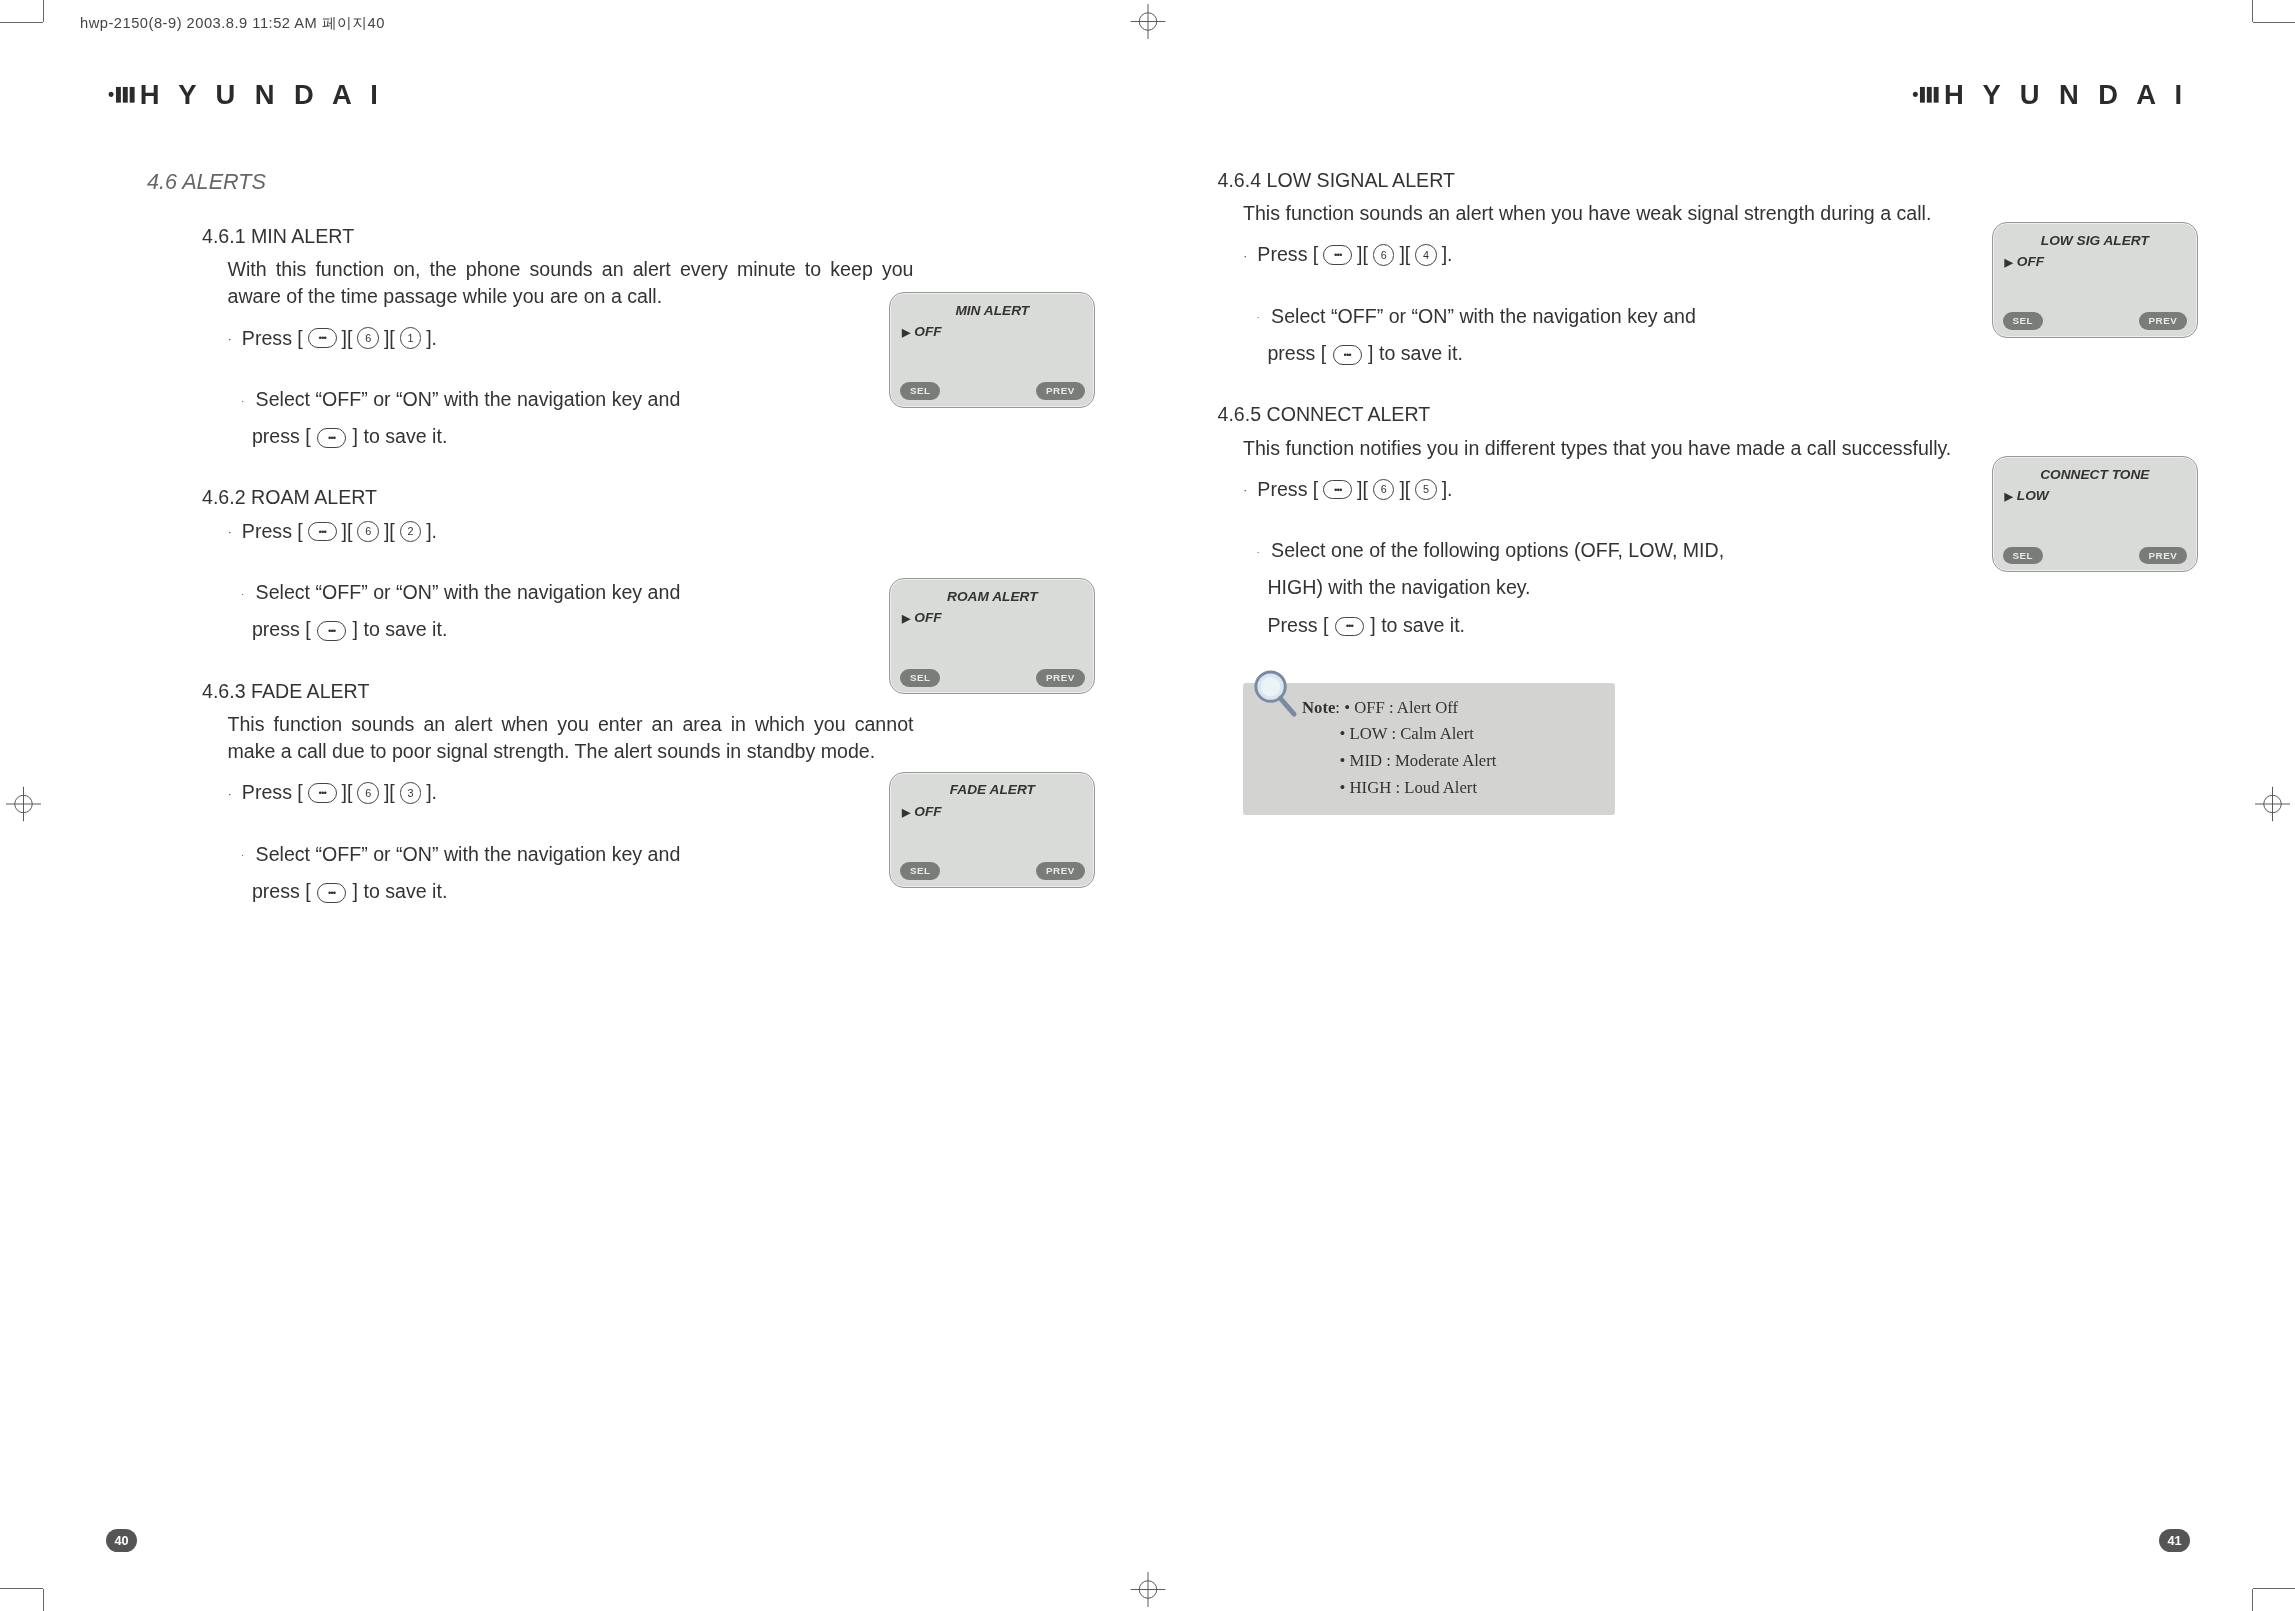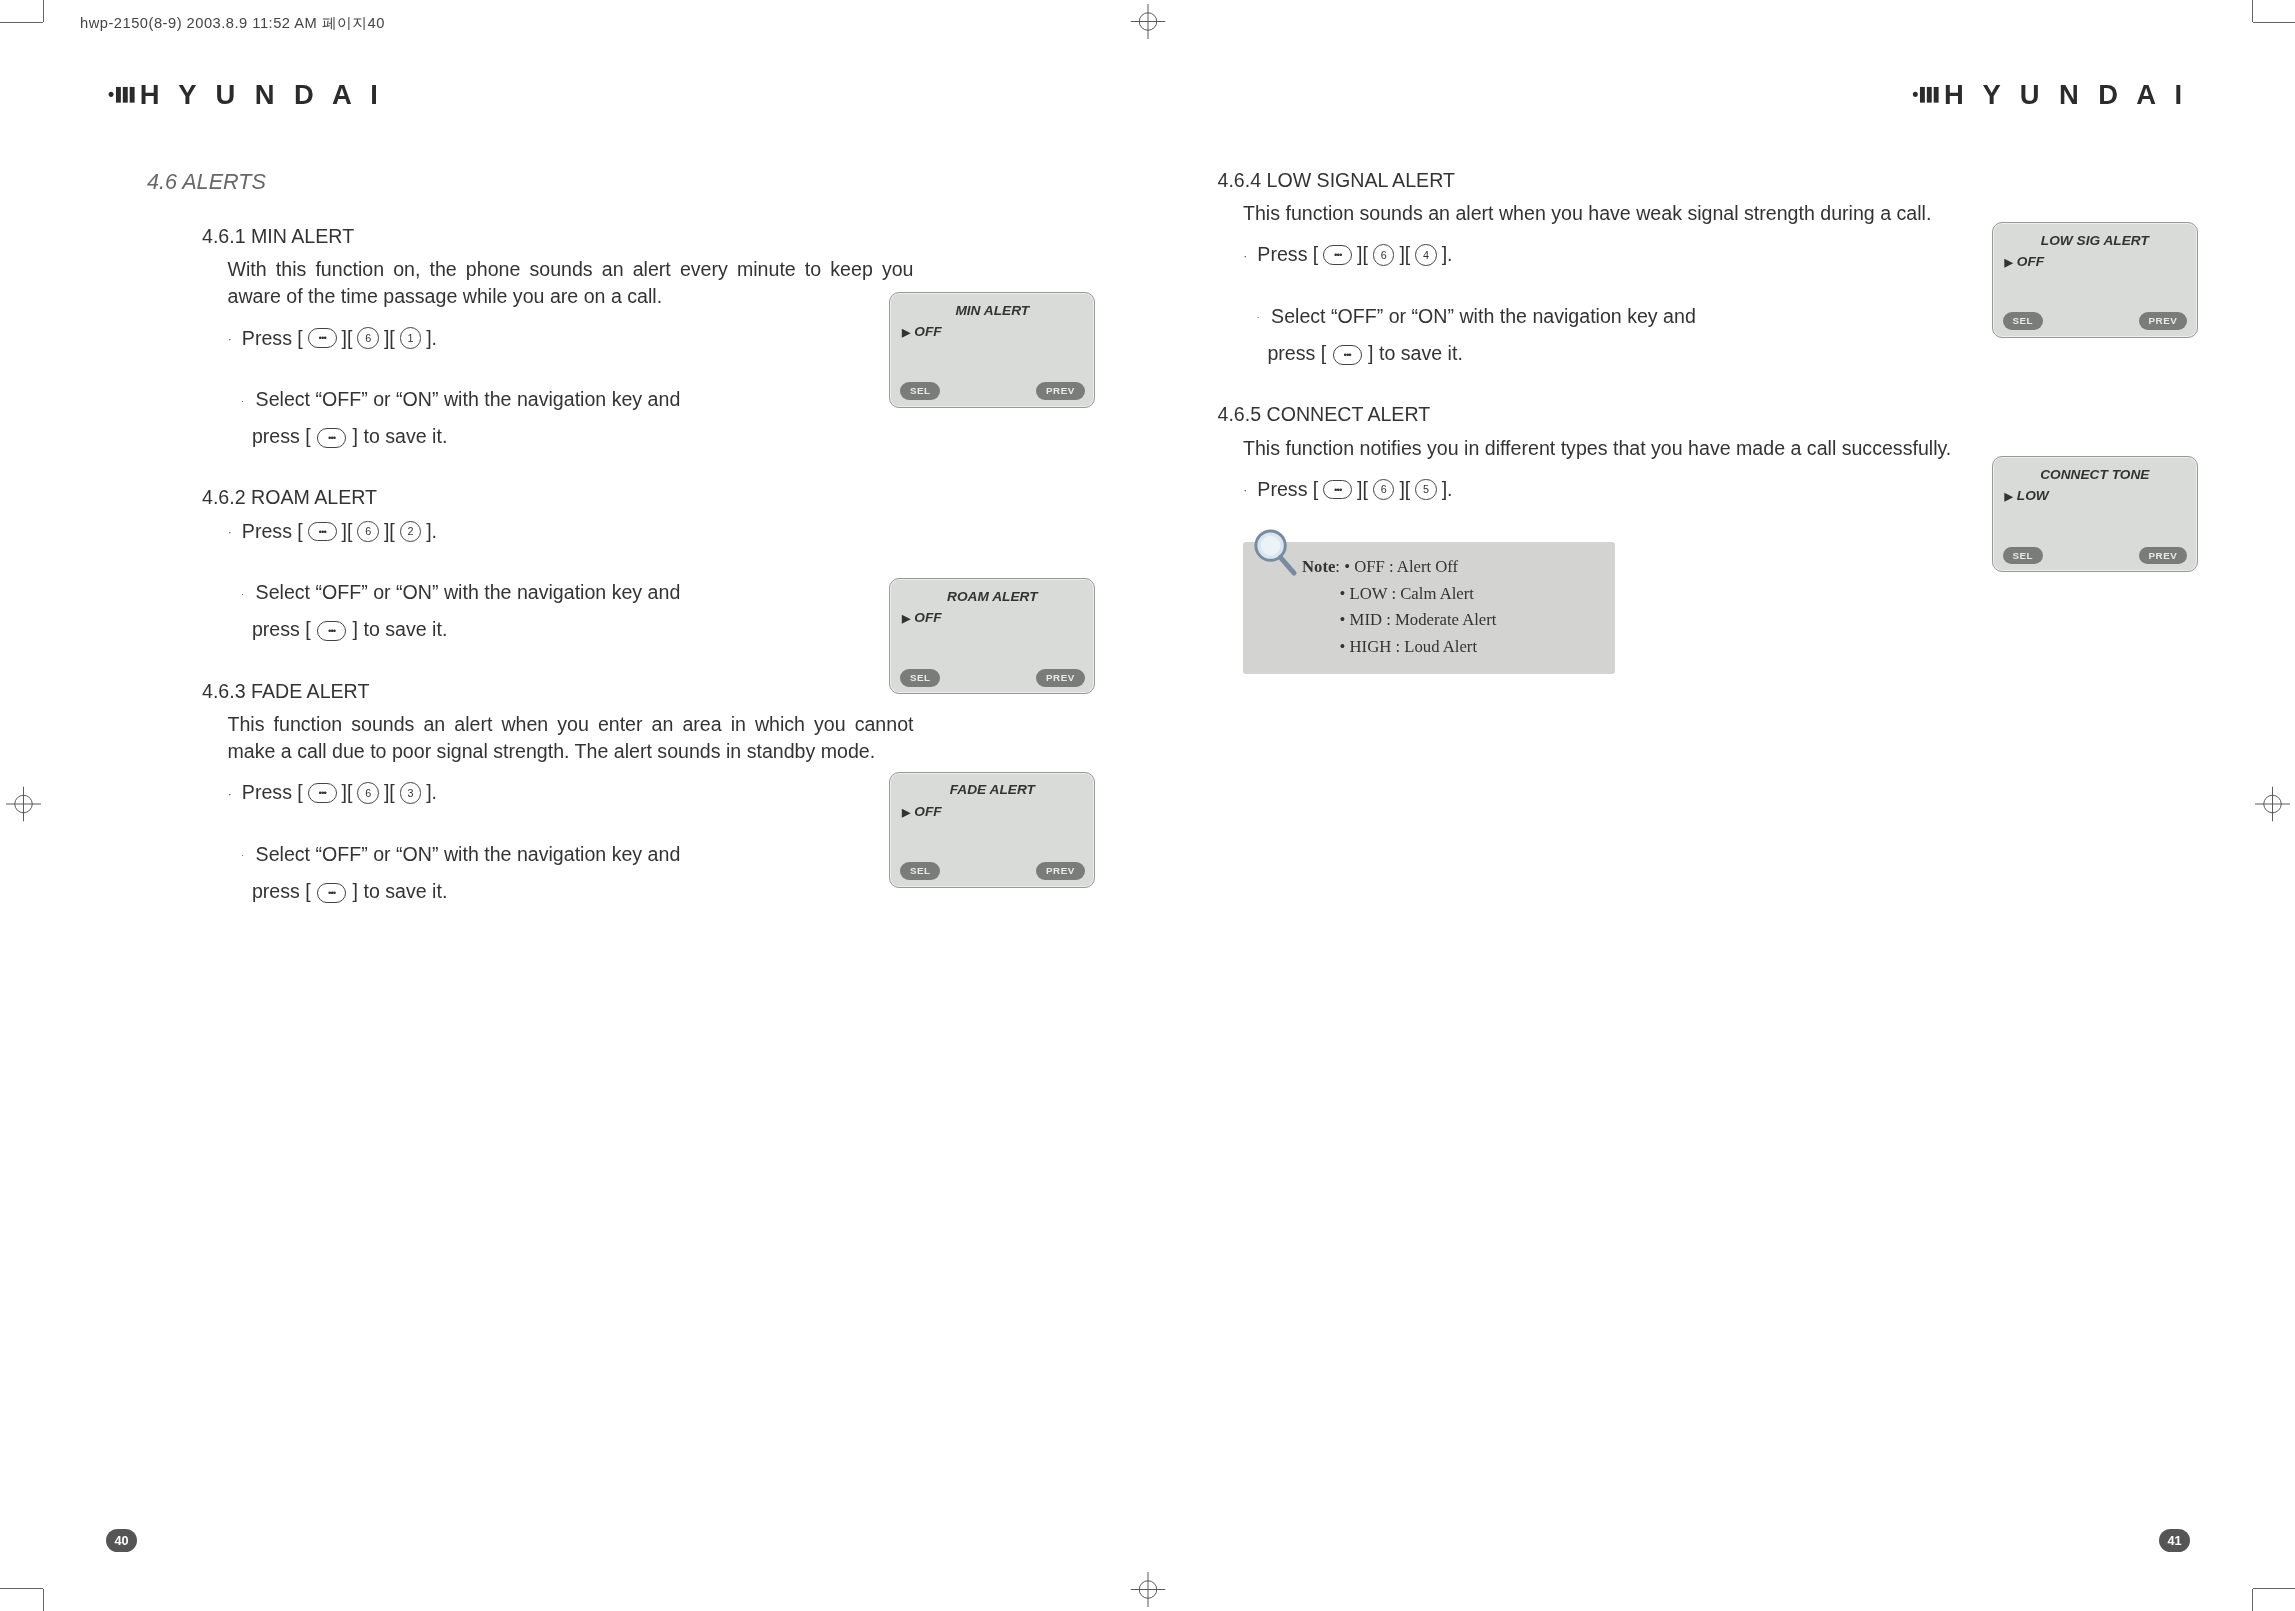--- a/index.html
+++ b/index.html
@@ -138,21 +138,21 @@
     margin: 0 1px;
   }
   .dots3::before { content: "•••"; letter-spacing: -1px; font-size: 9.8px; }
 
   .screen {
     position: absolute;
     width: 206px;
     height: 116px;
     background: #d9dbd8;
     border: 1px solid #999;
-    border-radius: 10px;
+    border-radius: 15px;
     box-shadow: inset 0 0 0 1px #eee;
     padding: 7.8px 11.8px 5.9px 11.8px;
     font-family: Arial, sans-serif;
   }
   .screen-title {
     font-size: 13.7px;
     font-weight: bold;
     font-style: italic;
     color: #333;
     text-align: center;
@@ -429,20 +429,28 @@
         <div class="step">
           <span class="dot">·</span>
           <span>Press [</span>
           <span class="key-oval dots3"></span>
             <span>][</span>
           <span class="key-circle">6</span>
             <span>][</span>
           <span class="key-circle">5</span>
           <span>].</span>
         </div>
+        <div class="step2">
+          <span class="dot">·</span>
+          <span>Select one of the following options (OFF, LOW, MID,</span><br>
+          &nbsp;&nbsp;<span>HIGH) with the navigation key.</span><br>
+          &nbsp;&nbsp;<span>Press [</span>
+          <span class="key-oval dots3"></span>
+          <span>] to save it.</span>
+        </div>
 
         <div class="screen" style="right:-9.8px; top:55px">
           <div class="screen-title">CONNECT TONE</div>
           <div class="screen-row">LOW</div>
           <div class="screen-softkeys">
             <span class="softkey">SEL</span>
             <span class="softkey">PREV</span>
           </div>
         </div>
 

